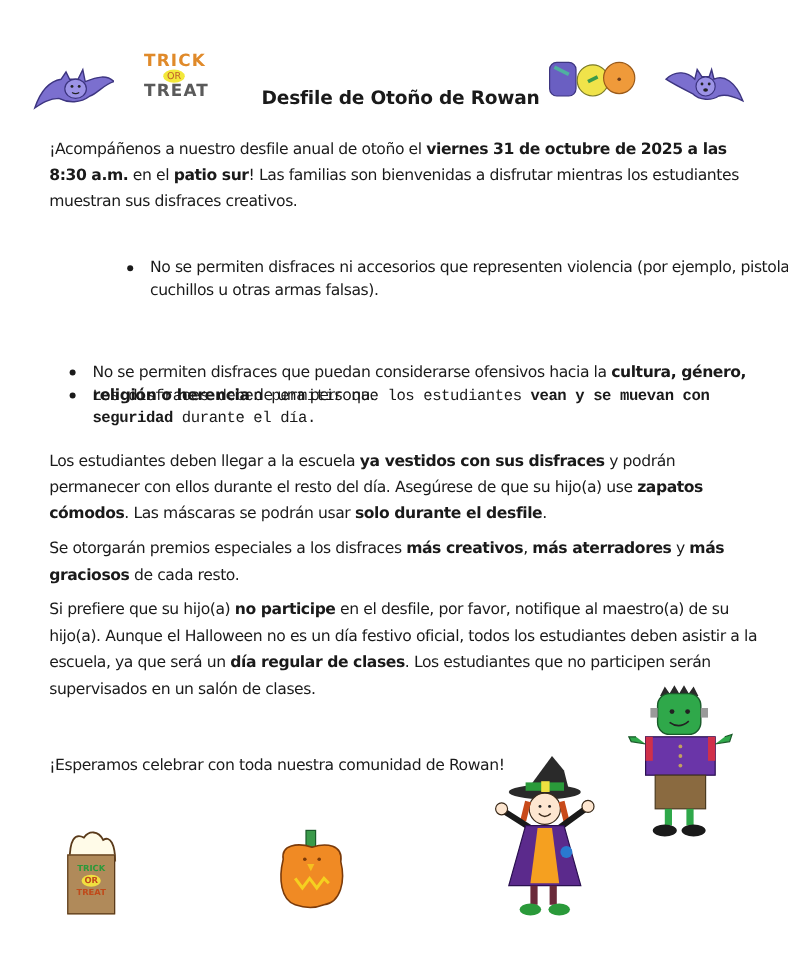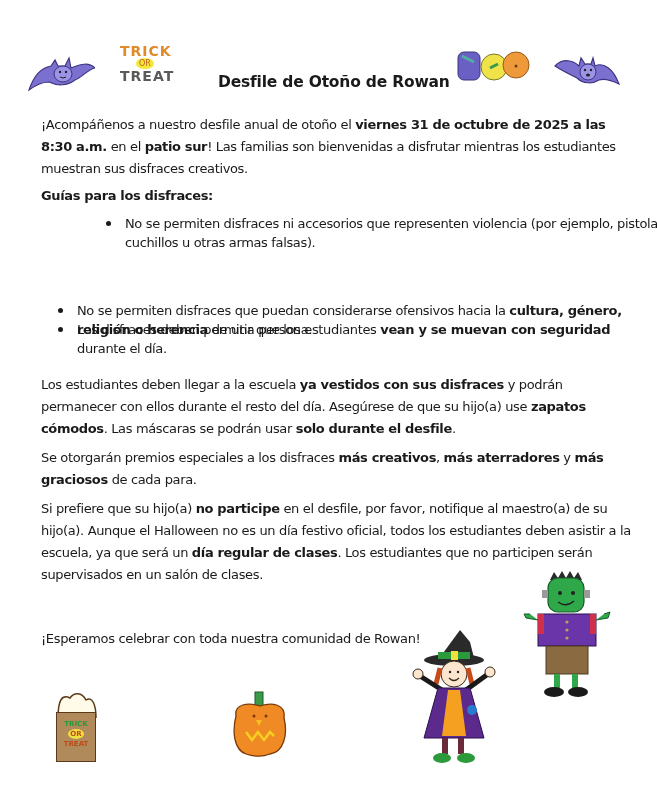--- a/index.html
+++ b/index.html
@@ -55,38 +55,37 @@
       <circle cx="32" cy="18" r="1.2" fill="#222"></circle>
         <circle cx="38" cy="18" r="1.2" fill="#222"></circle>
       <ellipse cx="35" cy="23" rx="2" ry="1.5" fill="#222"></ellipse>
     </svg>
   </div>
 
   <p class="para" style="top:110px;">
     <span>¡Acompáñenos a nuestro desfile anual de otoño el </span><b>viernes 31 de octubre de 2025 a las 8:30 a.m.</b><span> en el </span><b>patio sur</b><span>! Las familias son bienvenidas a disfrutar mientras los estudiantes muestran sus disfraces creativos.</span>
   </p>
 
-  <p class="para" style="top:181px;font-weight:bold;">Guías para los disfraces:</p>
 
   <div class="bullet" style="top:214px;margin-left:48px;">
     <span>No se permiten disfraces ni accesorios que representen violencia (por ejemplo, pistolas, cuchillos u otras armas falsas).</span>
   </div>
   <div class="bullet" style="top:267px;margin-top:34px;">
     <span>No se permiten disfraces que puedan considerarse ofensivos hacia la </span><b>cultura, género, religión o herencia</b><span> de una persona.</span>
   </div>
-  <div class="bullet" style="top:320px;">
+  <div class="bullet" style="top:320px;font-family:Liberation Mono, monospace;">
     <span>Los disfraces deben permitir que los estudiantes </span><b>vean y se muevan con seguridad</b><span> durante el día.</span>
   </div>
 
   <p class="para" style="top:370px;">
     <span>Los estudiantes deben llegar a la escuela </span><b>ya vestidos con sus disfraces</b><span> y podrán permanecer con ellos durante el resto del día. Asegúrese de que su hijo(a) use </span><b>zapatos cómodos</b><span>. Las máscaras se podrán usar </span><b>solo durante el desfile</b><span>.</span>
   </p>
 
   <p class="para" style="top:443px;">
-    <span>Se otorgarán premios especiales a los disfraces </span><b>más creativos</b><span>, </span><b>más aterradores</b><span> y </span><b>más graciosos</b><span> de cada para.</span>
+    <span>Se otorgarán premios especiales a los disfraces </span><b>más creativos</b><span>, </span><b>más aterradores</b><span> y </span><b>más graciosos</b><span> de cada resto.</span>
   </p>
 
   <p class="para" style="top:494px;">
     <span>Si prefiere que su hijo(a) </span><b>no participe</b><span> en el desfile, por favor, notifique al maestro(a) de su hijo(a). Aunque el Halloween no es un día festivo oficial, todos los estudiantes deben asistir a la escuela, ya que será un </span><b>día regular de clases</b><span>. Los estudiantes que no participen serán supervisados en un salón de clases.</span>
   </p>
 
 
   <p class="para" style="top:624px;width:400px;">¡Esperamos celebrar con toda nuestra comunidad de Rowan!</p>
 
   <div class="clip" style="left:520px;top:568px;">

